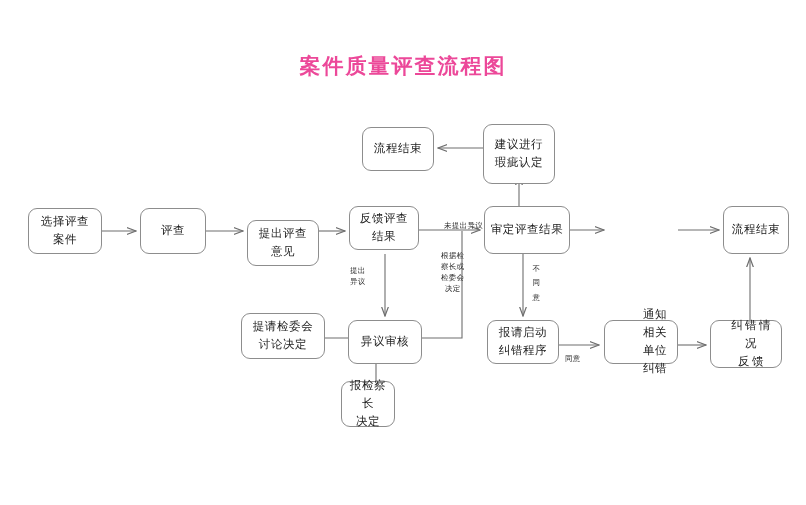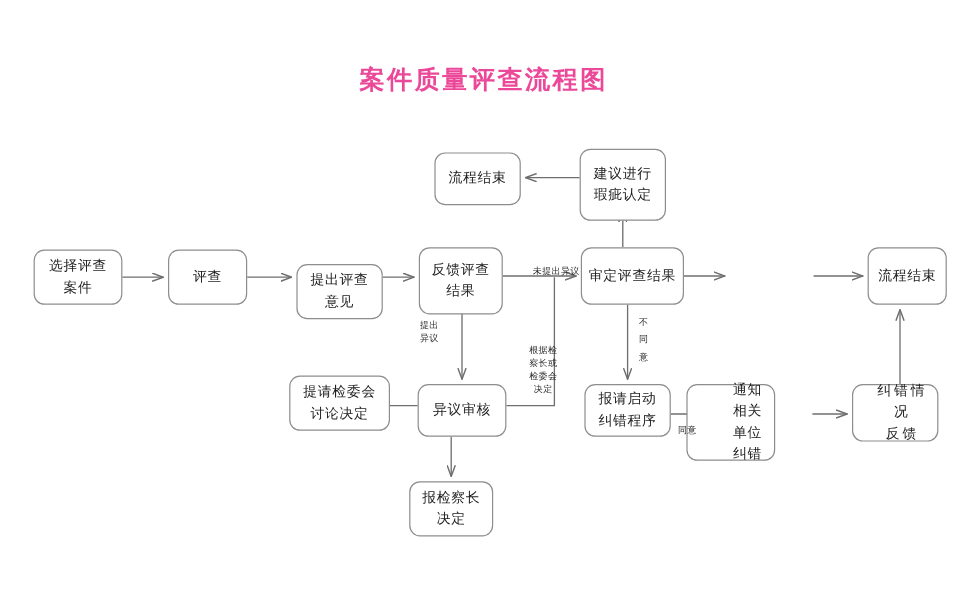--- a/index.html
+++ b/index.html
@@ -122,21 +122,21 @@
       <span class="node-text">选择评查
 案件</span>
     </div>
   <div class="node" style="left:140px; top:208px; width:66px;  height:46px;">
       <span class="node-text">评查</span>
     </div>
   <div class="node" style="left:247px; top:220px; width:72px;  height:46px;">
       <span class="node-text">提出评查
 意见</span>
     </div>
-  <div class="node" style="left:349px; top:206px; width:70px;  height:56px;">
+  <div class="node" style="left:349px; top:206px; width:70px;  height:44px;">
       <span class="node-text">反馈评查
 结果</span>
     </div>
   <div class="node" style="left:484px; top:206px; width:86px;  height:48px;">
       <span class="node-text">审定评查结果</span>
     </div>
   <div class="node" style="left:723px; top:206px; width:66px;  height:48px;">
       <span class="node-text">流程结束</span>
     </div>
   <div class="node" style="left:483px; top:124px; width:72px;  height:60px;">
@@ -146,41 +146,41 @@
   <div class="node" style="left:362px; top:127px; width:72px;  height:44px;">
       <span class="node-text">流程结束</span>
     </div>
   <div class="node" style="left:348px; top:320px; width:74px;  height:44px;align-items:center;">
       <span class="node-text">异议审核</span>
     </div>
   <div class="node" style="left:217px; top:313px; width:84px;  height:46px;margin-left:24px;">
       <span class="node-text">提请检委会
 讨论决定</span>
     </div>
-  <div class="node" style="left:341px; top:401px; width:70px;  height:46px;">
+  <div class="node" style="left:341px; top:381px; width:54px;  height:46px;">
       <span class="node-text">报检察长
 决定</span>
     </div>
   <div class="node" style="left:487px; top:320px; width:72px;  height:44px;">
       <span class="node-text">报请启动
 纠错程序</span>
     </div>
-  <div class="node" style="left:572px; top:320px; width:74px;  height:64px;padding-left:32px;">
+  <div class="node" style="left:604px; top:320px; width:74px;  height:44px;padding-left:32px;">
       <span class="node-text">通知相关
 单位纠错</span>
     </div>
   <div class="node" style="left:710px; top:320px; width:72px;  height:48px; letter-spacing:2.4px;padding-left:16px;">
       <span class="node-text">纠错情况
 反馈</span>
     </div>
 
   <div class="edge-label" style="left:444px; top:201px;margin-top:20px;">未提出异议</div>
   <div class="edge-label" style="left:350px; top:266px;">提出
 异议</div>
-  <div class="edge-label" style="left:441px; top:251px;margin-top:36px;">根据检
+  <div class="edge-label" style="left:441px; top:251px;">根据检
 察长或
 检委会
 决定</div>
   <div class="edge-label vert" style="left:531px; top:262px;">不
 同
 意</div>
   <div class="edge-label" style="left:565px; top:354px;">同意</div>
 
 </div>
 

